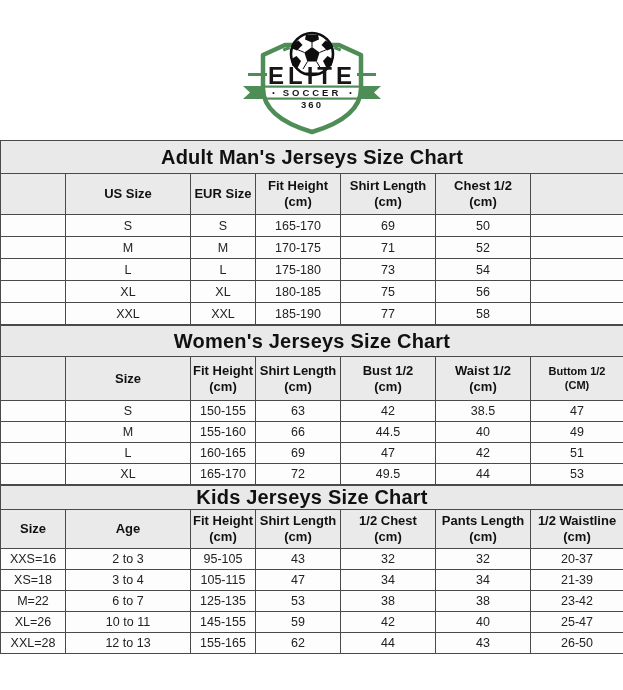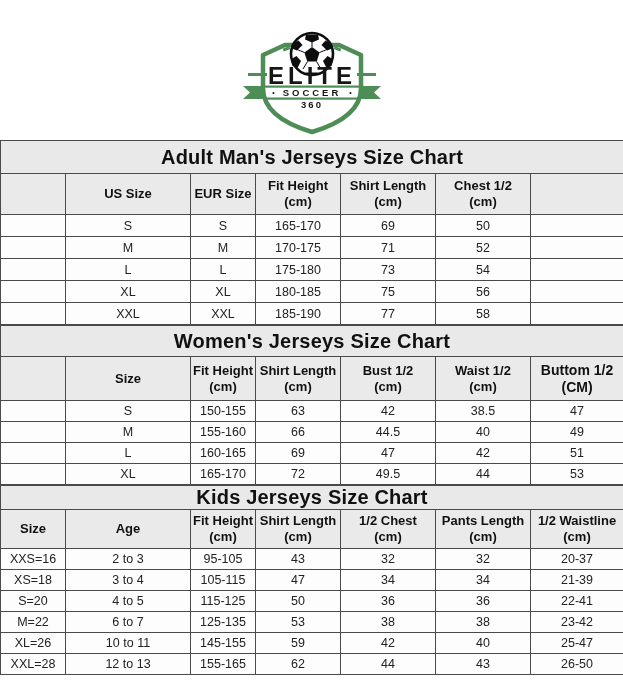--- a/index.html
+++ b/index.html
@@ -18,21 +18,21 @@
     background:#eaeaea;font-weight:bold;font-size:13px;line-height:1.2;
     white-space:pre-line;padding:2px 1px;color:#111;
   }
   td{background:#fdfdfd;font-size:12.5px;color:#222;padding:0 2px;}
   .t-adult .title-cell{height:32px;}
   .t-adult th{height:36px;}
   .t-adult td{height:21px;}
   .t-women .title-cell{height:30px;}
   .t-women th{height:39px;}
   .t-women td{height:20px;}
-  .t-women th:last-child{font-size:14px;}
+  .t-women th:last-child{font-size:11px;}
   .t-kids .title-cell{height:21px;}
   .t-kids th{height:34px;}
   .t-kids td{height:20px;margin-top:17px;}
   .logo-text{font-family:"Liberation Sans",sans-serif;font-weight:bold;fill:#161616;}
 </style>
 </head>
 <body>
 
 <div class="page">
 
@@ -271,29 +271,20 @@
           <tr>
             <td>XS=18</td>
             <td>3 to 4</td>
             <td>105-115</td>
             <td>47</td>
             <td>34</td>
             <td>34</td>
             <td>21-39</td>
           </tr>
           <tr>
-            <td>S=20</td>
-            <td>4 to 5</td>
-            <td>115-125</td>
-            <td>50</td>
-            <td>36</td>
-            <td>36</td>
-            <td>22-41</td>
-          </tr>
-          <tr>
             <td>M=22</td>
             <td>6 to 7</td>
             <td>125-135</td>
             <td>53</td>
             <td>38</td>
             <td>38</td>
             <td>23-42</td>
           </tr>
           <tr>
             <td>XL=26</td>

